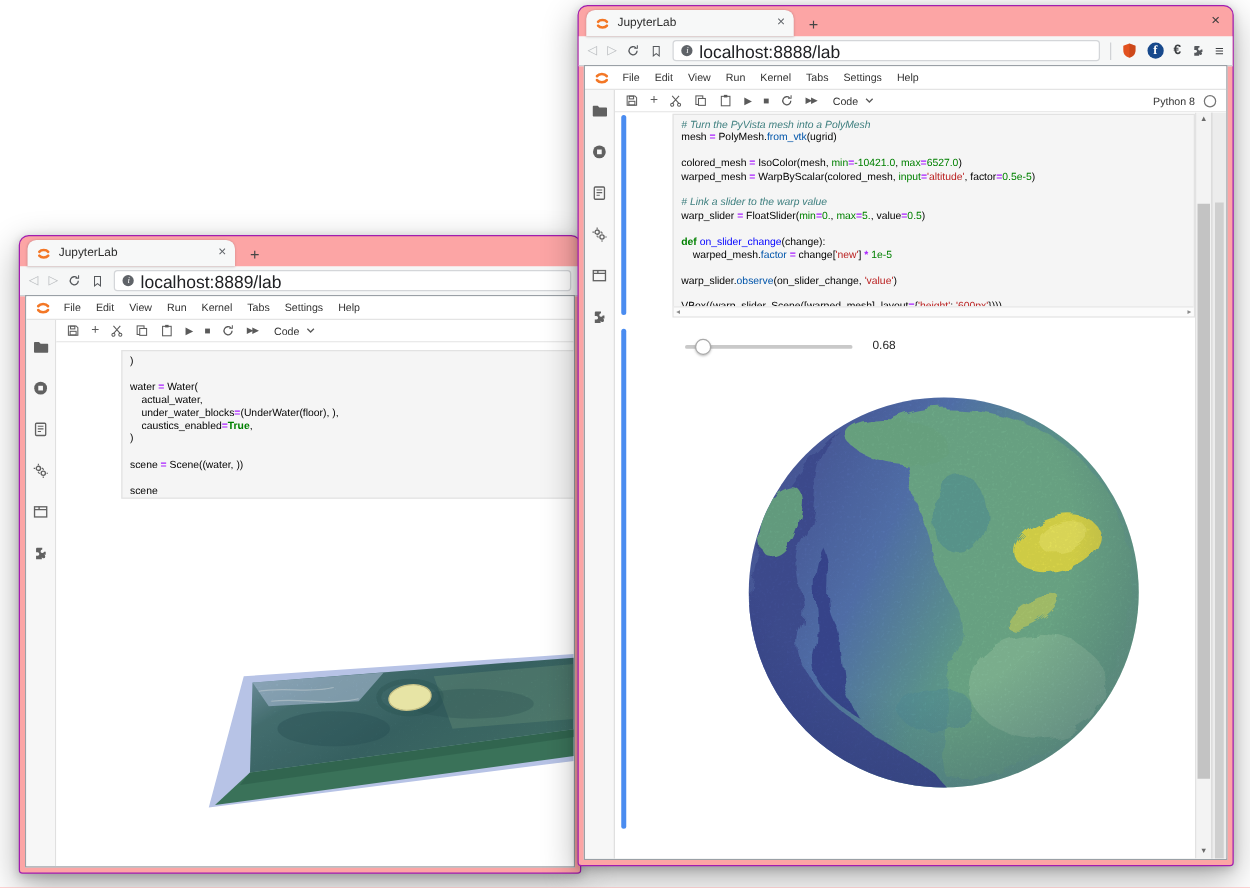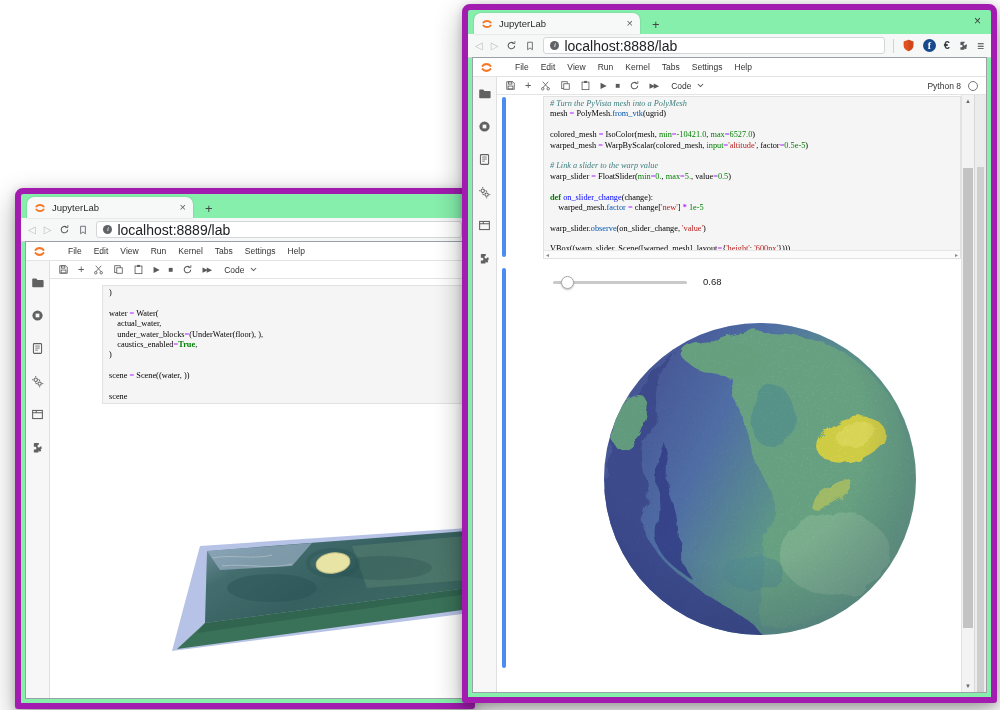--- a/index.html
+++ b/index.html
@@ -1,20 +1,20 @@
 <!DOCTYPE html>
 <html><head>
 <meta charset="utf-8">
 <style>
   html,body{margin:0;padding:0}
   body{width:1000px;height:710px;position:relative;background:#ffffff;overflow:hidden;
        font-family:"Liberation Sans",sans-serif;-webkit-font-smoothing:antialiased}
 
   
-  .bwin{position:absolute;background:#86efac;border:6px solid #a21caf;
+  .bwin{position:absolute;background:#fca5a5;border:1px solid #a21caf;
         border-radius:8px 8px 3px 3px;
         box-shadow:0 10px 28px rgba(0,0,0,.32),0 2px 8px rgba(0,0,0,.18)}
   .back{left:15px;top:188px;width:448px;height:509px}
   .front{left:462px;top:4px;width:523px;height:687px}
 
   .tabstrip{height:24px;position:relative;display:flex;align-items:flex-end;padding:0 0 0 6px}
   .btab{height:21px;width:152px;background:#f7f8f8;border-radius:7px 7px 0 0;
         display:flex;align-items:center;padding:0 7px;gap:6px;box-shadow:0 0 2px rgba(0,0,0,.2)}
   .btab-title{font-size:9.5px;color:#2b2b2b;flex:1;white-space:nowrap;overflow:hidden}
   .btab-close{font-size:11px;color:#5f6368;line-height:1;cursor:default}
@@ -35,21 +35,21 @@
          font-family:"Liberation Serif",serif;font-weight:bold;font-size:10px;
          line-height:13px;text-align:center}
   .euroic{font-size:11px;font-weight:bold;color:#3c3f42;line-height:1}
   .menuic{font-size:12px;color:#3c3f42;line-height:1}
   .extpuz{color:#55585c;display:flex}
 
   
   .pageframe{position:absolute;left:4px;right:4px;top:47px;bottom:4px;background:#fff;
              border:1px solid #9aa0a6;overflow:hidden}
   .menubar{height:18px;border-bottom:1px solid #e4e4e4;display:flex;align-items:center;
-           padding:0 7px;gap:16px;background:#fff}
+           padding:0 7px;gap:4px;background:#fff}
   .menus{display:flex}
   .menu-item{font-size:8.5px;color:#333;padding:0 6px;white-space:nowrap}
   .mainarea{position:absolute;top:19px;bottom:0;left:0;right:0;display:flex}
   .jsidebar{width:23px;background:#f7f7f7;border-right:1px solid #e0e0e0;display:flex;
             flex-direction:column;align-items:center;gap:20px;color:#616161;flex:0 0 auto}
   .front .jsidebar{padding-top:10px}
   .back .jsidebar{padding-top:15px}
   .nbpanel{flex:1;display:flex;flex-direction:column;min-width:0}
   .jtoolbar{height:17px;border-bottom:1px solid #e4e4e4;display:flex;align-items:center;
             padding:0 8px;gap:9px;color:#5a5a5a;background:#fff}
@@ -62,21 +62,21 @@
   .kring{width:8px;height:8px;border:1.5px solid #757575;border-radius:50%}
   .nbwrap{flex:1;position:relative;background:#fff;overflow:hidden}
 
   
   .cellbar{position:absolute;width:4px;border-radius:2px;background:#4a8cf0}
   .front .bar1{left:5px;top:2px;height:160px}
   .front .bar2{left:5px;top:173px;height:400px}
   .cell{position:absolute;background:#f5f5f5;border:1px solid #e2e2e2}
   .front .cell{left:46px;top:1px;width:416px;height:161px}
   .back  .cell{left:52px;top:6px;width:370px;height:117px}
-  .codelines{padding:2px 0 0 6px;font-family:Liberation Serif, serif;
+  .codelines{padding:2px 0 0 6px;font-family:Liberation Sans, sans-serif;
              font-size:8.3px;line-height:10.4px;white-space:pre;overflow:hidden}
   .cl{height:10.4px}
   .tk-p{color:#000}.tk-op{color:#AA22FF;font-weight:bold}
   .tk-kw{color:#008000;font-weight:bold}.tk-bi{color:#008000}
   .tk-num{color:#008000}.tk-str{color:#BA2121}
   .tk-com{color:#408080;font-style:italic}.tk-def{color:#0000FF}.tk-prop{color:#0055AA}
   .hscroll{position:absolute;left:0;right:0;bottom:0;height:7px;background:#fbfbfb;
            border-top:1px solid #e6e6e6;display:flex;justify-content:space-between;
            align-items:center;padding:0 2px}
   .harrow{font-size:6px;color:#8a8a8a;line-height:1}

